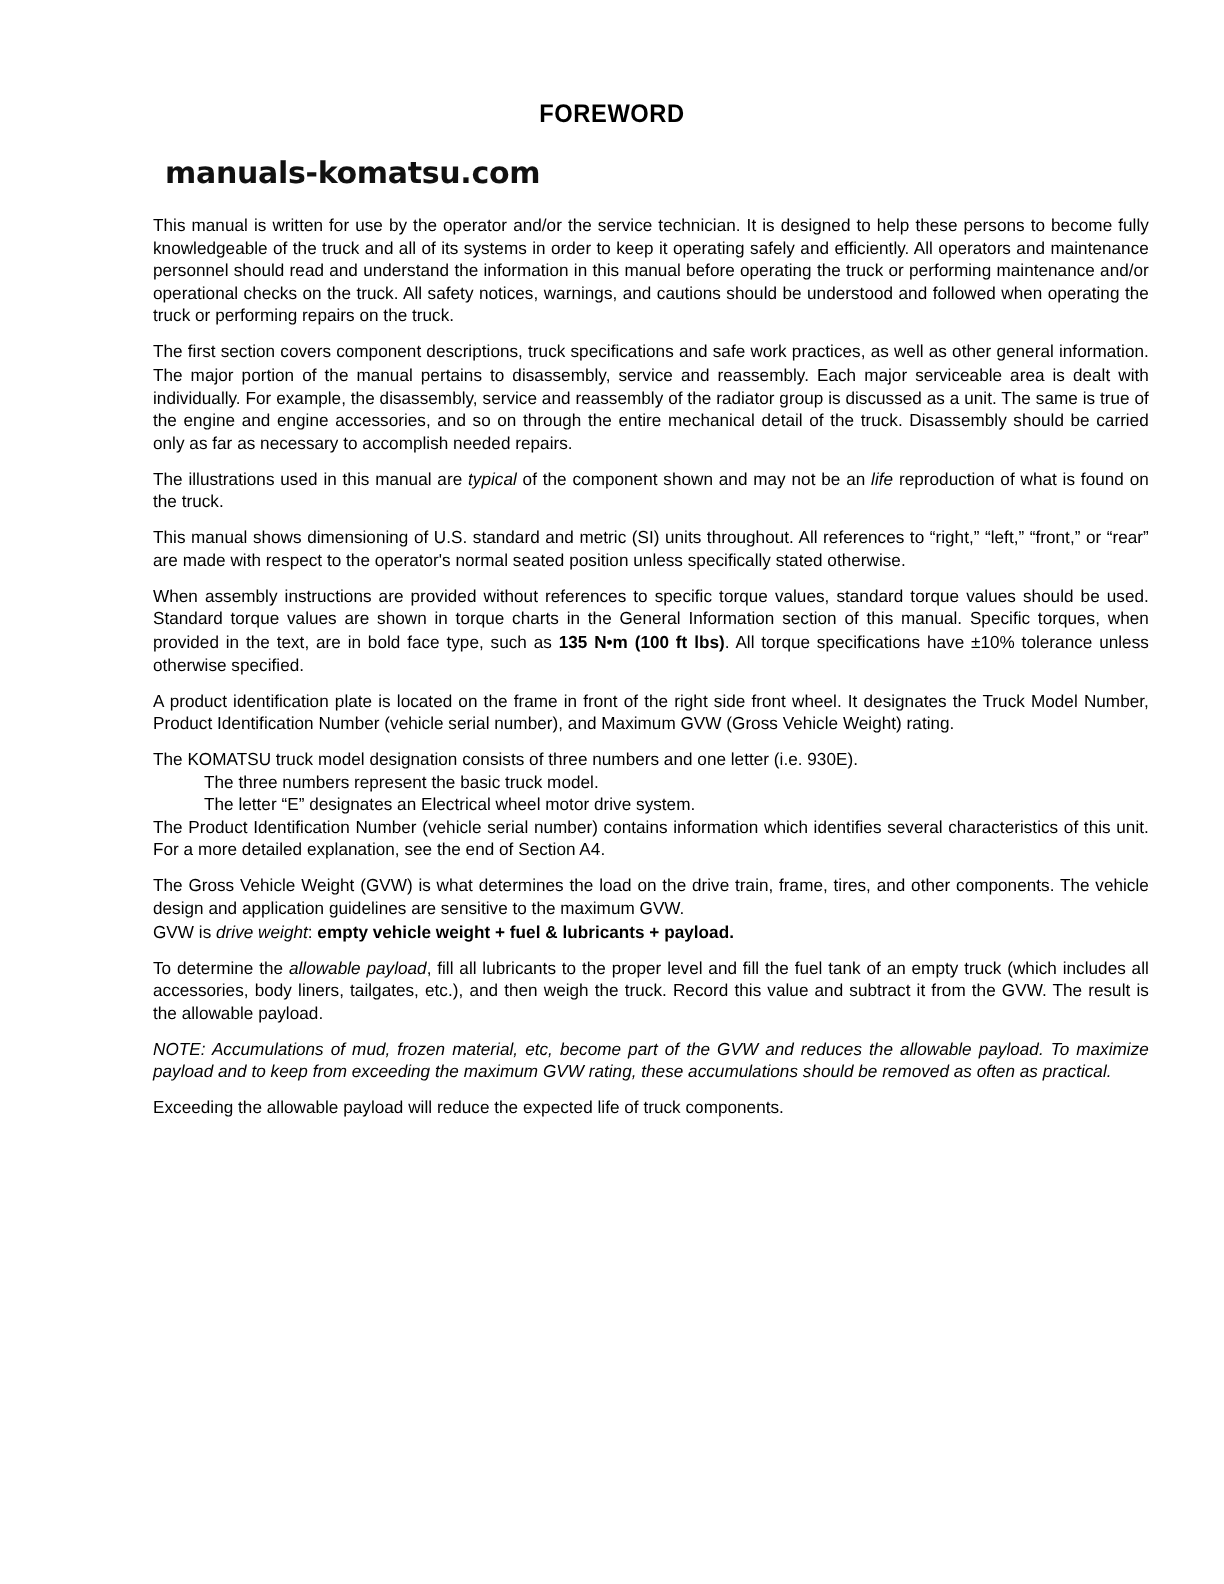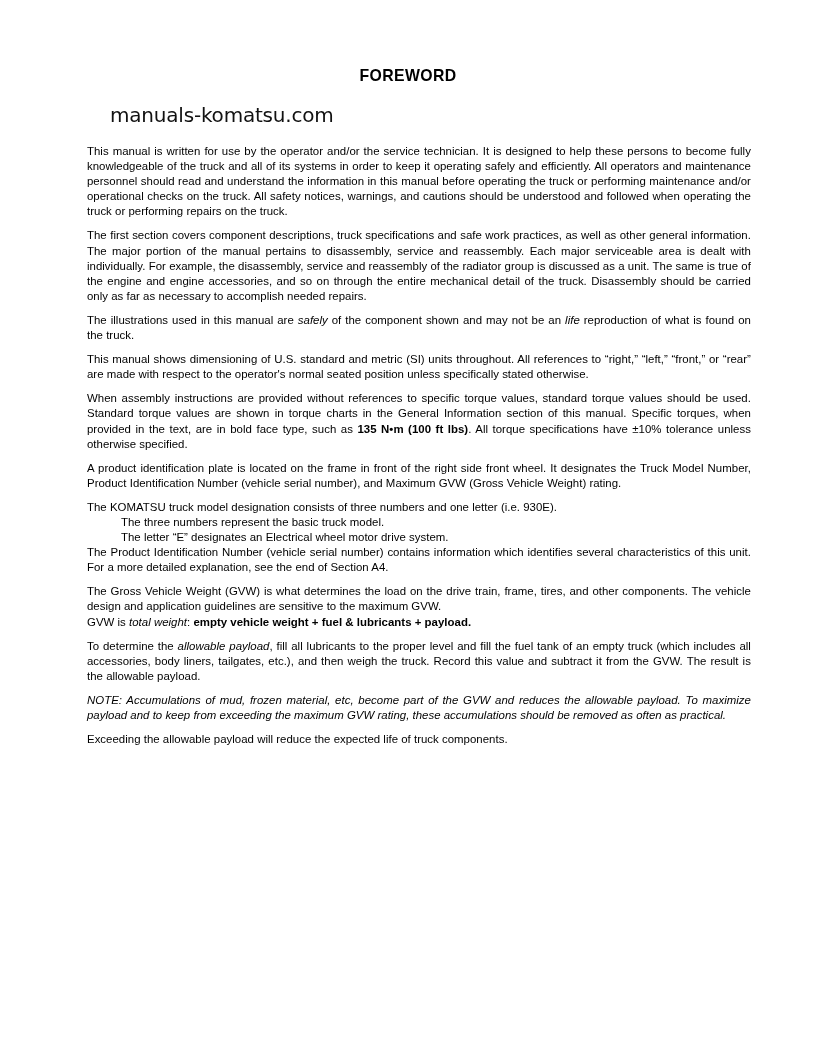--- a/index.html
+++ b/index.html
@@ -28,28 +28,28 @@
     font-size: 17px;
     letter-spacing: 0.4px;
     transform: scaleX(0.93);
   }
   .watermark {
     position: absolute;
     top: 103px;
     left: 110px;
     font-family: "DejaVu Sans", sans-serif;
     font-size: 20px;
-    font-weight: 400;
+    font-weight: 700;
     color: #111111;
     letter-spacing: -0.2px;
   }
   .body-area {
     position: absolute;
     top: 143px;
-    left: 87px;
+    left: 102px;
     width: 674px;
   }
   p.para {
     margin: 0 0 9px 0;
     font-size: 11.6px;
     line-height: 15.1px;
     text-align: justify;
     text-justify: inter-word;
     letter-spacing: 0.02px;
     transform: scaleX(0.985);
@@ -115,36 +115,36 @@
   <div class="doc-title">FOREWORD</div>
 
   <div class="watermark">manuals-komatsu.com</div>
 
   <div class="body-area">
 
     <p class="para">This manual is written for use by the operator and/or the service technician. It is designed to help these persons to become fully knowledgeable of the truck and all of its systems in order to keep it operating safely and efficiently. All operators and maintenance personnel should read and understand the information in this manual before operating the truck or performing maintenance and/or operational checks on the truck. All safety notices, warnings, and cautions should be understood and followed when operating the truck or performing repairs on the truck.</p>
 
     <p class="para">The first section covers component descriptions, truck specifications and safe work practices, as well as other general information. The major portion of the manual pertains to disassembly, service and reassembly. Each major serviceable area is dealt with individually. For example, the disassembly, service and reassembly of the radiator group is discussed as a unit. The same is true of the engine and engine accessories, and so on through the entire mechanical detail of the truck. Disassembly should be carried only as far as necessary to accomplish needed repairs.</p>
 
-    <p class="para"><span>The illustrations used in this manual are </span><span class="ital">safely</span><span> of the component shown and may not be an </span><span class="ital">life</span><span> reproduction of what is found on the truck.</span></p>
+    <p class="para"><span>The illustrations used in this manual are </span><span class="ital">typical</span><span> of the component shown and may not be an </span><span class="ital">life</span><span> reproduction of what is found on the truck.</span></p>
 
     <p class="para">This manual shows dimensioning of U.S. standard and metric (SI) units throughout. All references to “right,” “left,” “front,” or “rear” are made with respect to the operator's normal seated position unless specifically stated otherwise.</p>
 
     <p class="para"><span>When assembly instructions are provided without references to specific torque values, standard torque values should be used. Standard torque values are shown in torque charts in the General Information section of this manual. Specific torques, when provided in the text, are in bold face type, such as </span><span class="bold">135 N•m (100 ft lbs)</span><span>. All torque specifications have ±10% tolerance unless otherwise specified.</span></p>
 
     <p class="para">A product identification plate is located on the frame in front of the right side front wheel. It designates the Truck Model Number, Product Identification Number (vehicle serial number), and Maximum GVW (Gross Vehicle Weight) rating.</p>
 
     <p class="para tight nojust">The KOMATSU truck model designation consists of three numbers and one letter (i.e. 930E).</p>
     <p class="para tight indent">The three numbers represent the basic truck model.</p>
     <p class="para indent">The letter “E” designates an Electrical wheel motor drive system.</p>
 
     <p class="para">The Product Identification Number (vehicle serial number) contains information which identifies several characteristics of this unit. For a more detailed explanation, see the end of Section A4.</p>
 
     <p class="para tight">The Gross Vehicle Weight (GVW) is what determines the load on the drive train, frame, tires, and other components. The vehicle design and application guidelines are sensitive to the maximum GVW.</p>
-    <p class="para nojust"><span>GVW is </span><span class="ital">total weight</span><span>: </span><span class="bold">empty vehicle weight + fuel &amp; lubricants + payload.</span></p>
+    <p class="para nojust"><span>GVW is </span><span class="ital">drive weight</span><span>: </span><span class="bold">empty vehicle weight + fuel &amp; lubricants + payload.</span></p>
 
     <p class="para"><span>To determine the </span><span class="ital">allowable payload</span><span>, fill all lubricants to the proper level and fill the fuel tank of an empty truck (which includes all accessories, body liners, tailgates, etc.), and then weigh the truck. Record this value and subtract it from the GVW. The result is the allowable payload.</span></p>
 
     <p class="para ital">NOTE: Accumulations of mud, frozen material, etc, become part of the GVW and reduces the allowable payload. To maximize payload and to keep from exceeding the maximum GVW rating, these accumulations should be removed as often as practical.</p>
 
     <p class="para nojust">Exceeding the allowable payload will reduce the expected life of truck components.</p>
 
   </div>
 
   <div class="footer-rule"></div>

